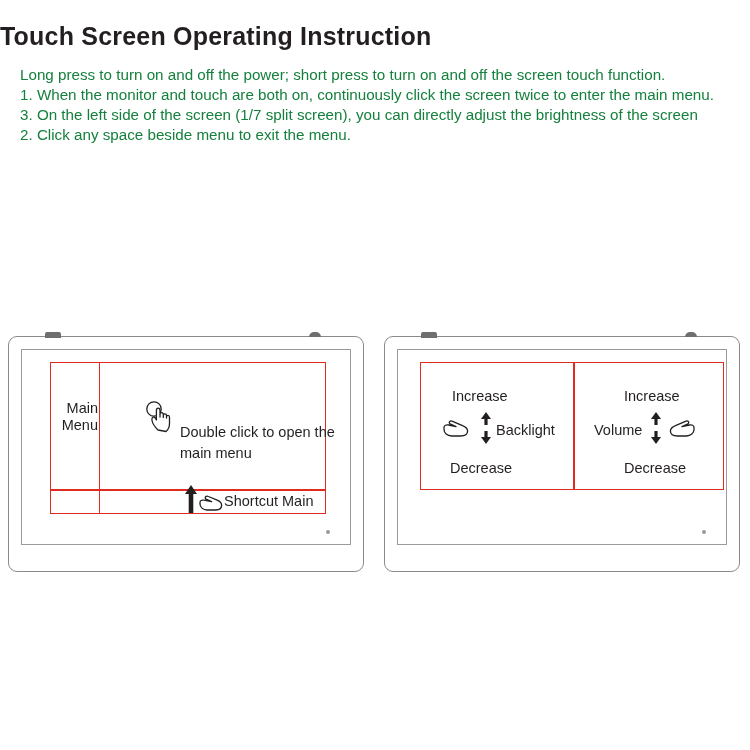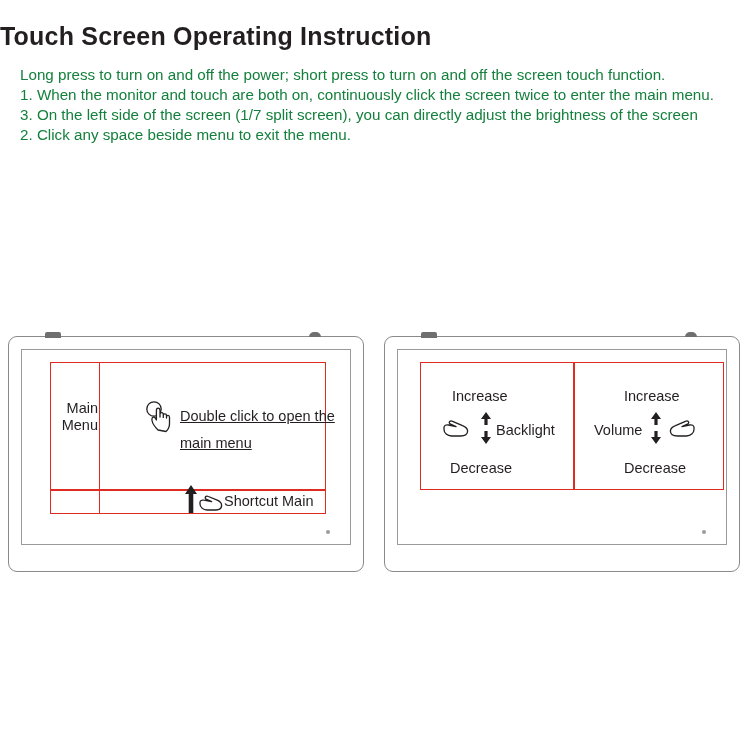--- a/index.html
+++ b/index.html
@@ -107,25 +107,24 @@
   .main-menu-label {
     left: 30px;
     top: 50px;
     width: 46px;
     text-align: right;
     white-space: normal;
     line-height: 16.5px;
   }
   .dbl-text {
     left: 158px;
-    top: 53px;
+    top: 72px;
     width: 160px;
     white-space: normal;
-    line-height: 27px;
-    text-decoration: underline;
+    line-height: 21px;
   }
   .shortcut-text { left: 202px; top: 143px; }
 
   
   .r-rect-l { left: 22px;  top: 12px; width: 154px; height: 128px; }
   .r-rect-r { left: 176px; top: 12px; width: 150px; height: 128px; }
 
   .inc-l  { left: 54px;  top: 38px; }
   .dec-l  { left: 52px;  top: 110px; }
   .inc-r  { left: 226px; top: 38px; }

